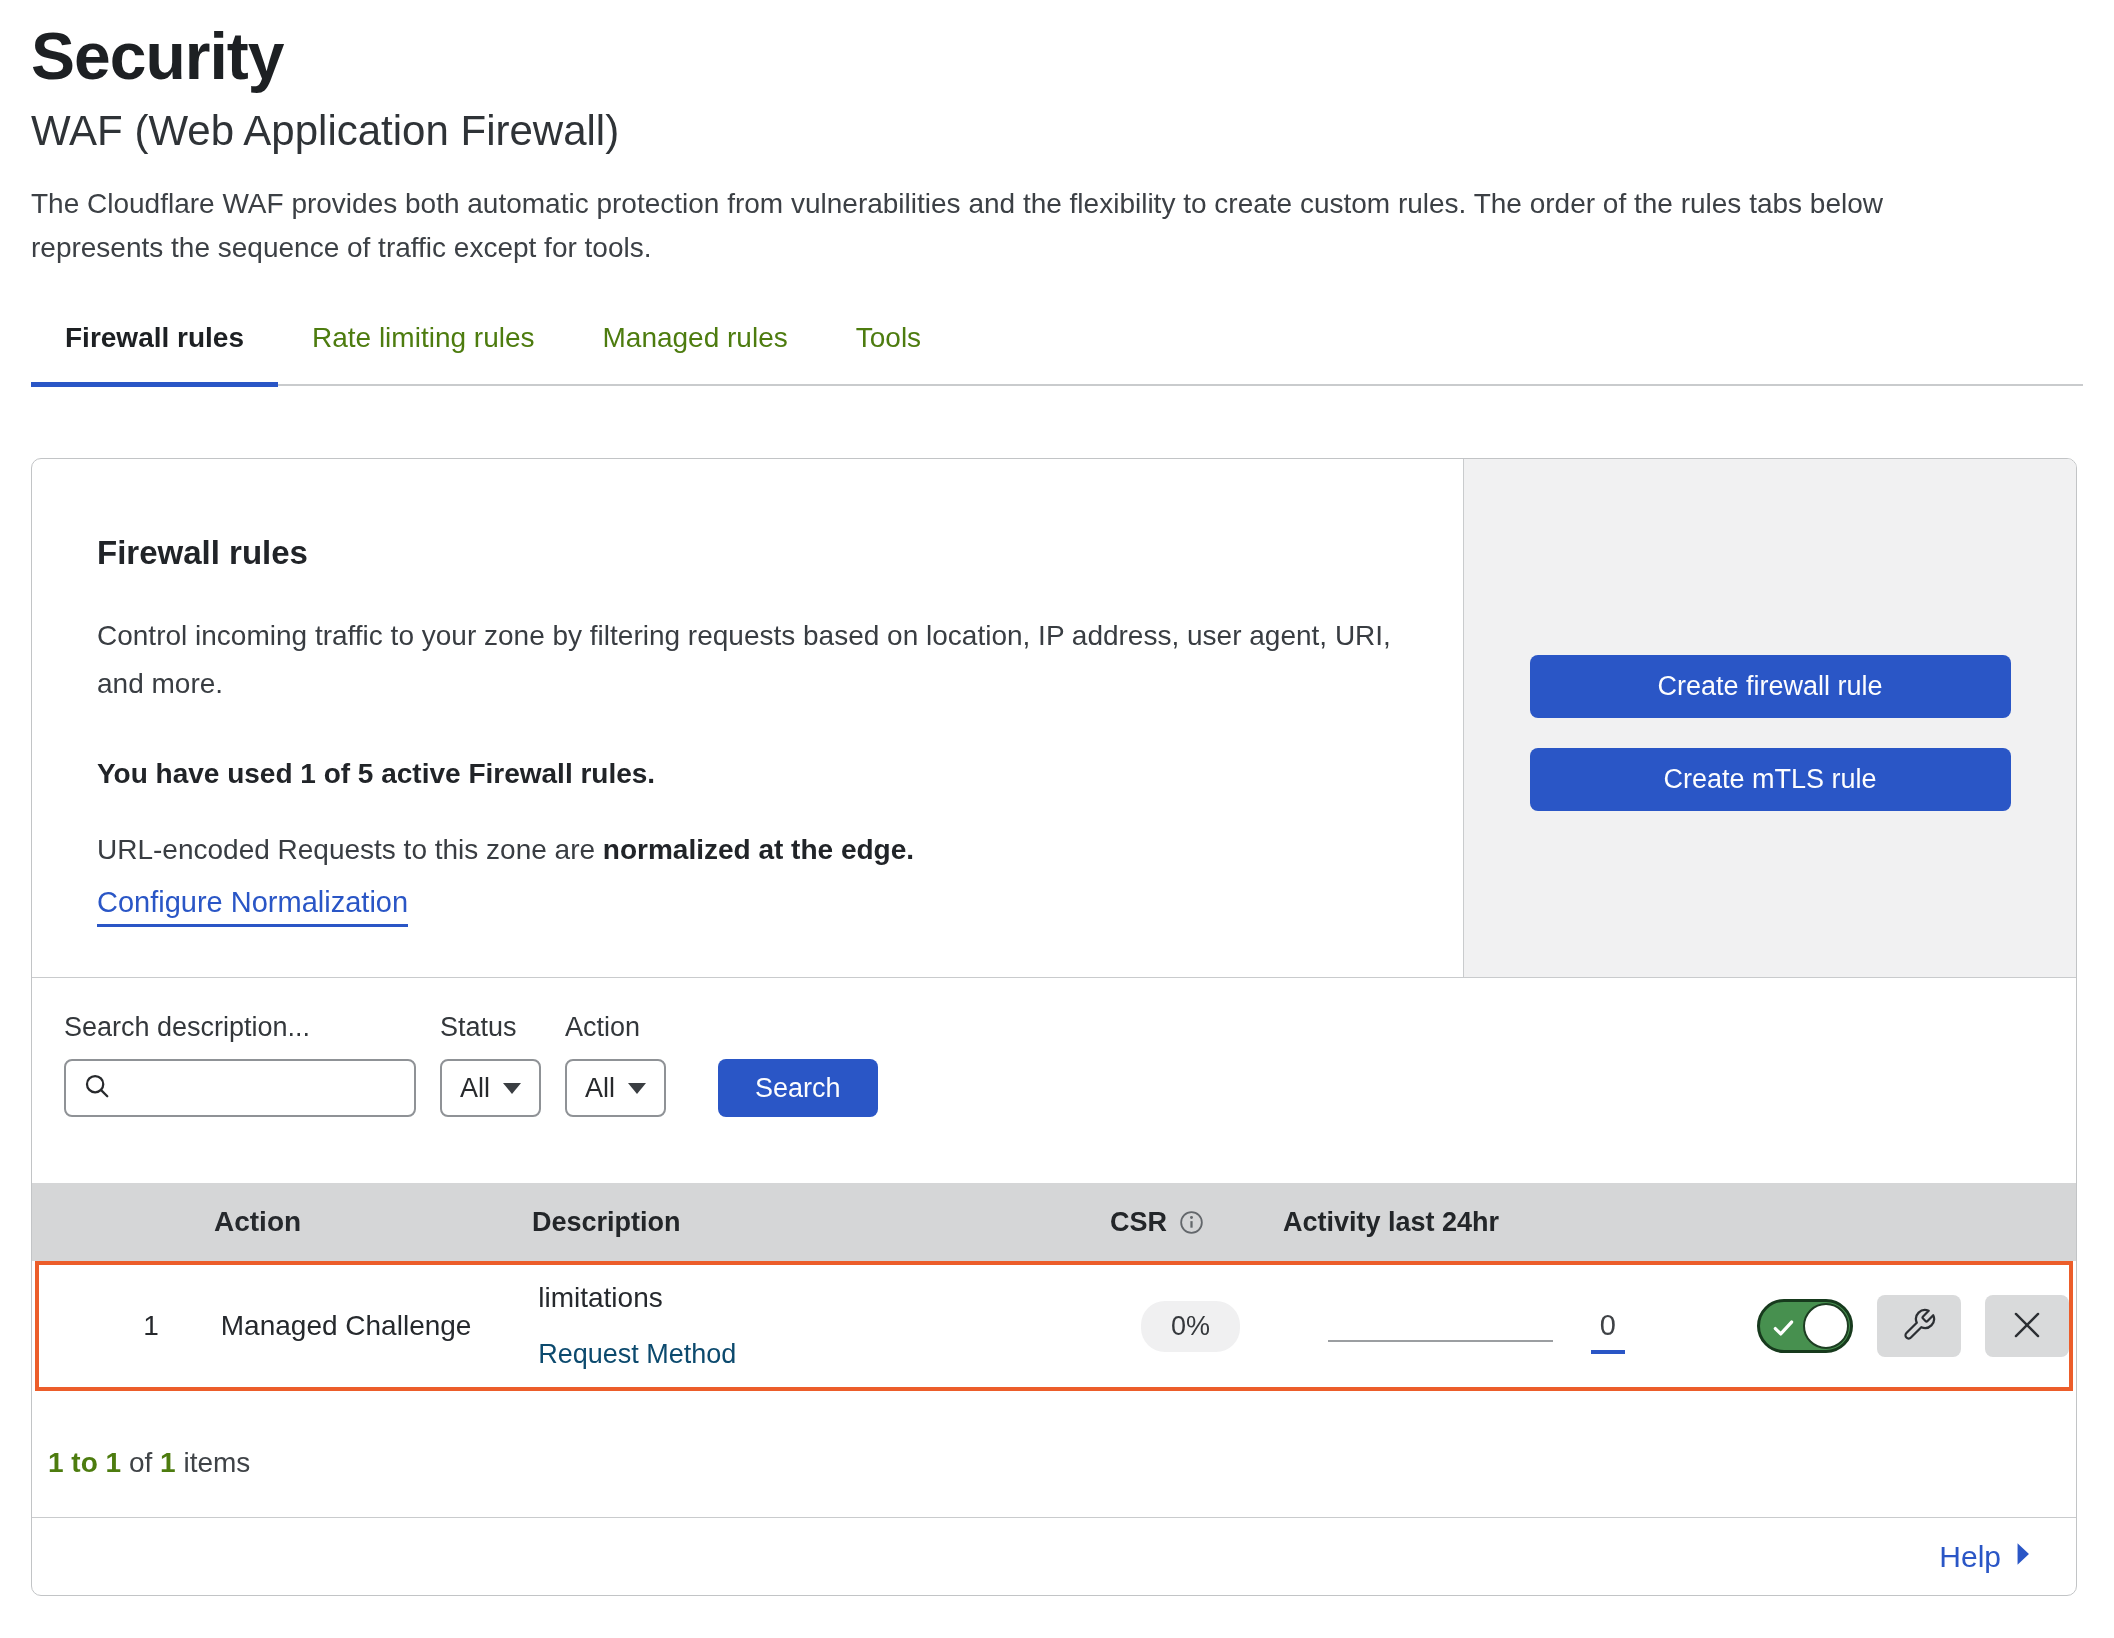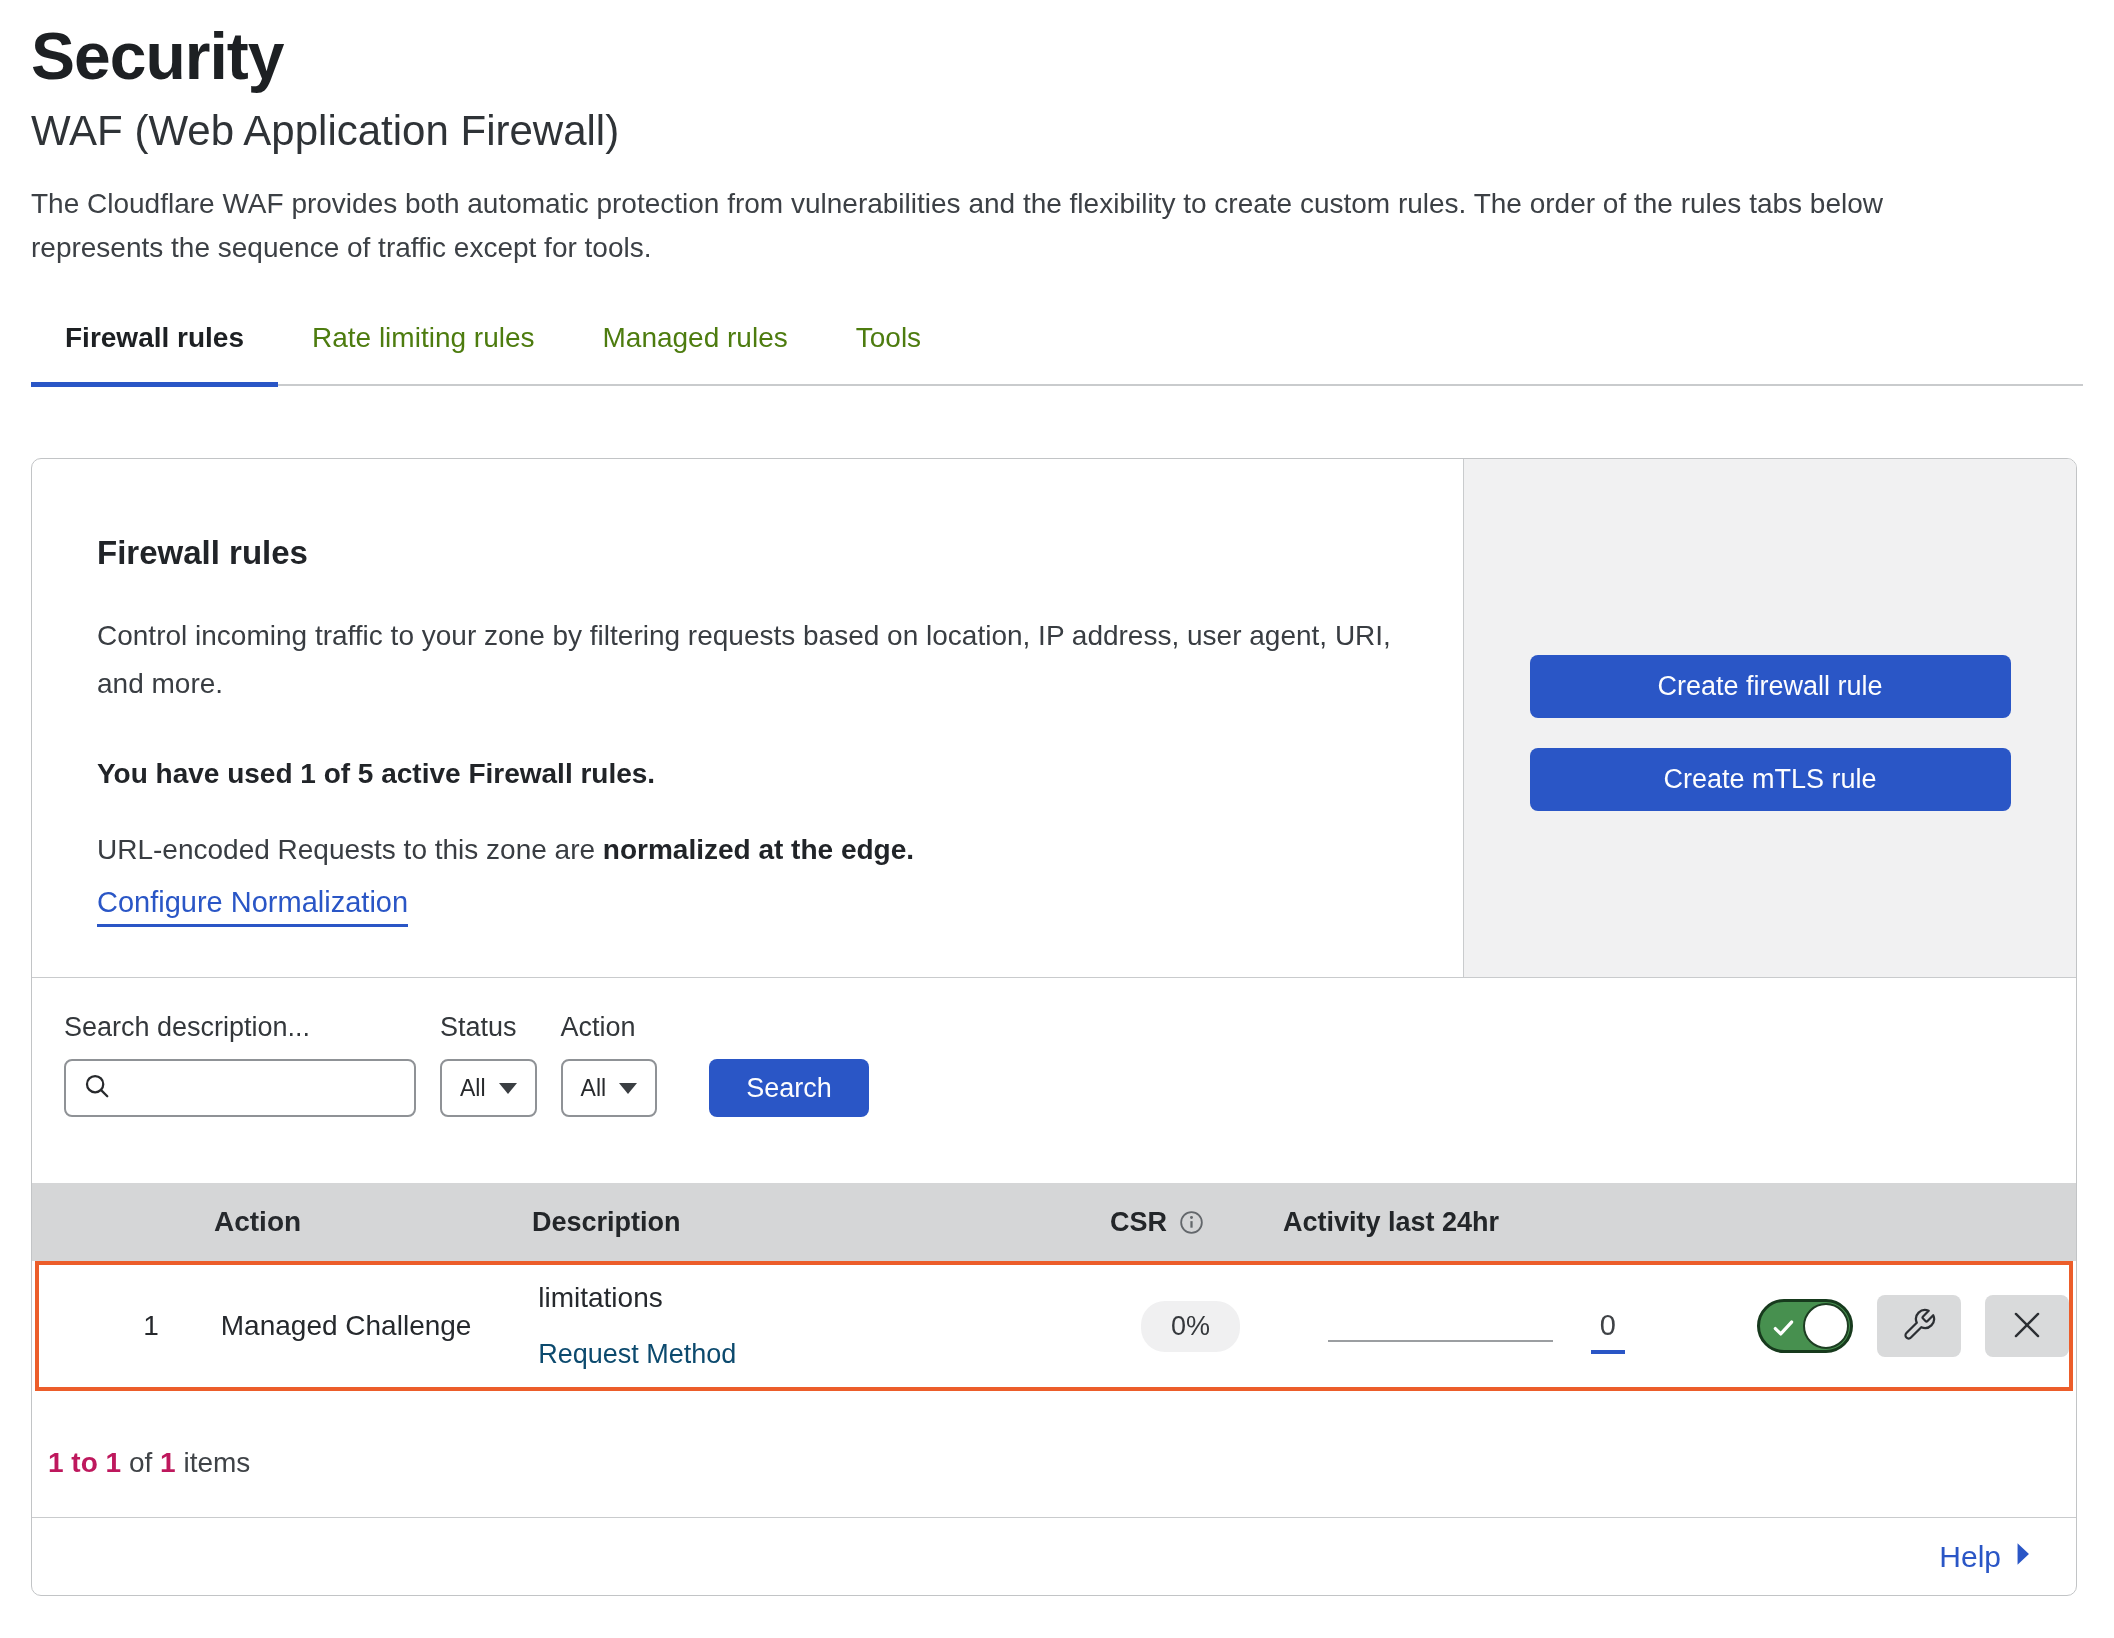--- a/index.html
+++ b/index.html
@@ -37,21 +37,21 @@
   .card-actions { width:613px; background:#f1f1f2; border-left:1px solid #c9cbcd; display:flex; flex-direction:column; align-items:center; justify-content:center; gap:30px; padding-top:30px; }
   .btn-primary { background:#2a56c6; color:#fdfdfe; border:none; border-radius:8px; font-size:27px; font-family:inherit; cursor:pointer; }
   .card-actions .btn-primary { width:481px; height:63px; }
 
   
   .filter-bar { display:flex; justify-content:space-between; align-items:flex-end; padding:34px 34px 66px 32px; background:#fff; }
   .filter-left { display:flex; align-items:flex-end; }
   .filter-field { margin-right:24px; }
   .filter-field .flabel { display:block; font-size:27px; color:#33373b; margin-bottom:16px; }
   .search-box { width:352px; height:58px; border:2px solid #8f9296; border-radius:8px; background:#fff; display:flex; align-items:center; padding-left:16px; cursor:text; }
-  .dropdown { height:58px; border:2px solid #8f9296; border-radius:8px; background:#fff; font-size:23px; color:#27292c; font-family:inherit; display:flex; align-items:center; gap:13px; padding:0 18px; cursor:pointer; }
+  .dropdown { height:58px; border:2px solid #8f9296; border-radius:8px; background:#fff; font-size:27px; color:#27292c; font-family:inherit; display:flex; align-items:center; gap:13px; padding:0 18px; cursor:pointer; }
   .caret { width:0; height:0; border-left:9px solid transparent; border-right:9px solid transparent; border-top:11px solid #3a3e42; display:inline-block; }
   .search-btn { height:58px; padding:8px 37px; font-size:27px; margin-left:28px; }
   .ordering-btn { height:62px; padding:0 34px; background:#dcdddd; border:none; border-radius:10px; font-size:28px; color:#27292c; font-family:inherit; display:flex; align-items:center; gap:17px; cursor:pointer; }
 
   
   .thead { display:flex; align-items:center; background:#d5d6d7; height:78px; font-weight:700; font-size:27px; color:#232629; }
   .trow { display:flex; align-items:center; background:#fff; height:130px; border:4px solid #ec5d2a; margin:0 3px; }
   .col-idx { width:168px; text-align:right; padding-right:48px; font-size:28px; color:#26292d; }
   .col-action { width:318px; padding-left:14px; font-size:28px; color:#26292d; }
   .col-desc { width:570px; padding-left:14px; }
@@ -67,21 +67,21 @@
   .count-link { font-size:29px; color:#3f4246; text-decoration:none; border-bottom:4px solid #2a56c6; padding:0 9px 8px; margin-left:38px; position:relative; top:5px; cursor:pointer; }
 
   .toggle { position:relative; width:96px; height:54px; background:#47904f; border:3px solid #173a1d; border-radius:30px; cursor:pointer; flex:none; }
   .toggle .check { position:absolute; left:11px; top:13px; }
   .toggle .knob { position:absolute; right:1px; top:1px; width:46px; height:46px; background:#ffffff; border:2px solid #1d3d22; border-radius:50%; }
 
   .icon-btn { width:84px; height:62px; background:#d9dadb; border:none; border-radius:8px; display:flex; align-items:center; justify-content:center; cursor:pointer; }
 
   
   .items-count { padding:56px 0 38px 16px; font-size:28px; color:#3f4347; }
-  .items-count .b { font-weight:700; color:#be185d; }
+  .items-count .b { font-weight:700; color:#4d7c0f; }
   .card-help { border-top:1px solid #c9cbcd; height:78px; display:flex; align-items:center; justify-content:flex-end; padding-right:44px; }
   .help-link { display:flex; align-items:center; gap:14px; font-size:30px; color:#2a56c6; text-decoration:none; cursor:pointer; }
 
   .info-badge { display:inline-flex; }
 </style>
 </head>
 <body>
 
 <div class="page">
 

